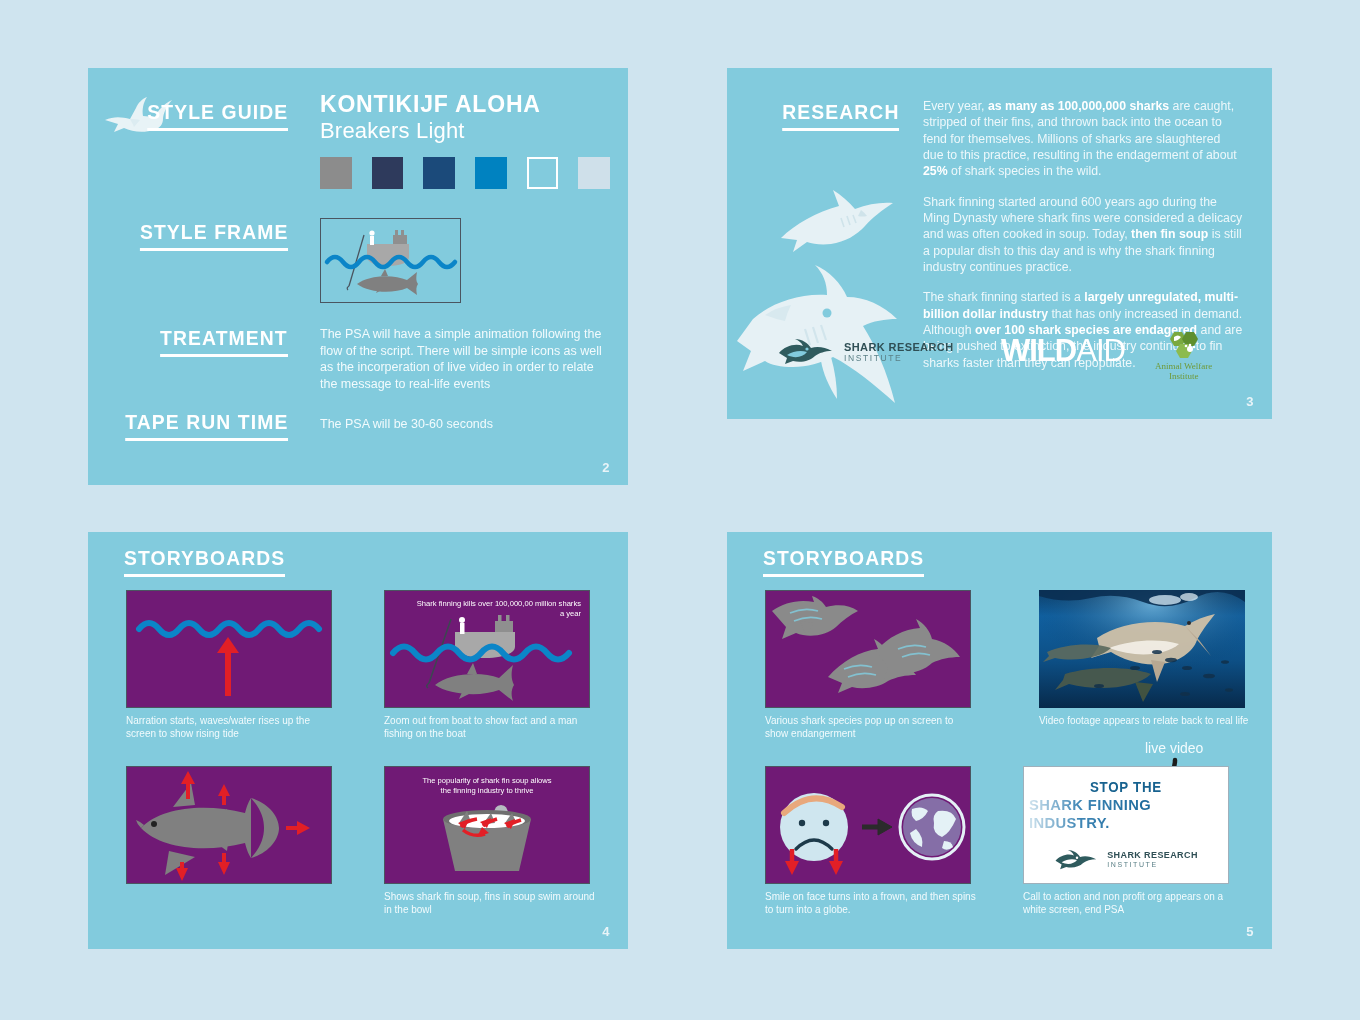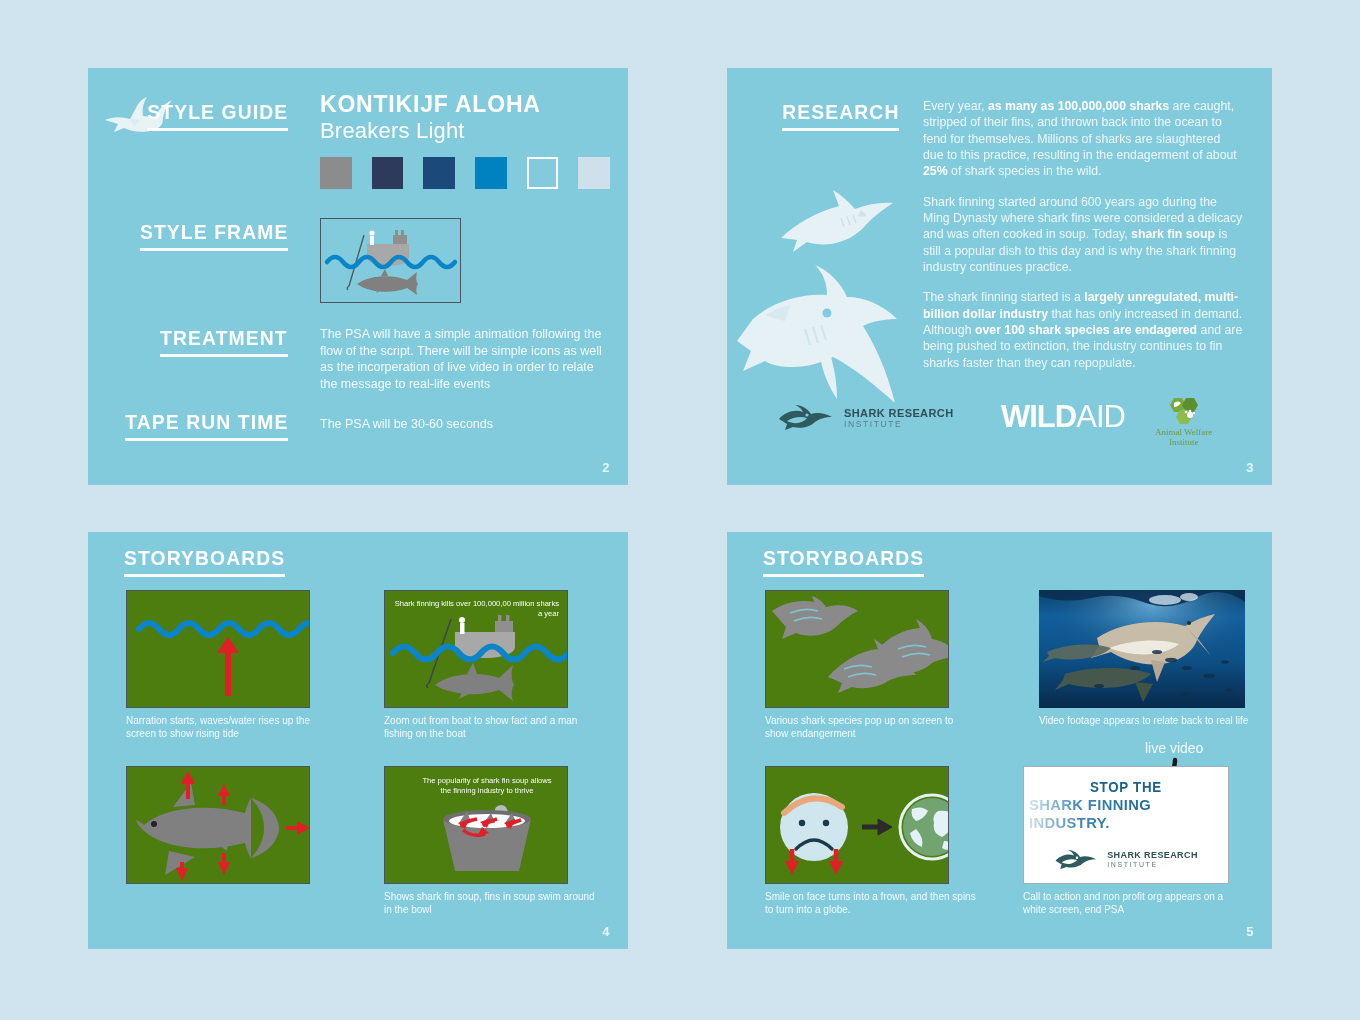--- a/index.html
+++ b/index.html
@@ -11,21 +11,21 @@
     overflow:hidden;
     position:relative;
   }
   .board{
     position:absolute;
     background:#82cbdd;
     box-sizing:border-box;
     overflow:hidden;
   }
   #board-style-guide{left:88px;top:68px;width:540px;height:417px;}
-  #board-research{left:727px;top:68px;width:545px;height:417px;padding-left:6px;}
+  #board-research{left:727px;top:68px;width:545px;height:351px;padding-left:6px;}
   #board-storyboards-1{left:88px;top:532px;width:540px;height:417px;}
   #board-storyboards-2{left:727px;top:532px;width:545px;height:417px;}
 
   .page-num{
     position:absolute;right:18px;bottom:10px;
     color:#e8f4f8;font-size:13px;font-weight:bold;
     letter-spacing:.5px;
   }
 
   
@@ -80,22 +80,22 @@
   .sri-txt{margin-left:7px;line-height:1;}
   .sri-t1{font-size:11px;font-weight:bold;letter-spacing:.4px;color:#2f4f55;}
   .sri-t2{font-size:8.5px;letter-spacing:1.6px;color:#5b8087;margin-top:1px;}
   .wildaid{font-size:31px;font-weight:bold;letter-spacing:-1px;color:#ffffff;}
   .wildaid .aid{font-weight:normal;}
   .awi-txt{font-family:"Liberation Serif", serif;font-size:9px;color:#6f9a3a;text-align:center;line-height:1.15;margin-top:2px;}
 
   
   .sb-cell{position:absolute;}
   .sb-frame{
-    width:184px;height:118px;border:1px solid #4a5560;box-sizing:border-box;
-    position:relative;overflow:hidden;background:#4d7c0f;
+    width:206px;height:118px;border:1px solid #4a5560;box-sizing:border-box;
+    position:relative;overflow:hidden;background:#701a75;
   }
   .sb-cap{
     margin-top:7px;width:212px;color:#f2fbfd;font-size:10px;line-height:1.28;
   }
   .sb-note{
     position:absolute;color:#ffffff;font-size:7.6px;line-height:1.3;text-align:right;
   }
   .sb-note.center{text-align:center;}
 
   .live-lbl{position:absolute;color:#f2fbfd;font-size:14px;}
@@ -209,21 +209,21 @@
       <path d="M30 62 q12 -8 26 -10 q-4 8 -6 16 q-10 -2 -20 -6 Z" fill="#d8e9ef"></path>
       <path d="M70 76 l5 16 M78 74 l5 16 M86 72 l5 15" stroke="#d2e5ec" stroke-width="2.2" fill="none"></path>
     </svg>
   </div>
 
   <div class="res-col">
     <p>
       <span>Every year, </span><b>as many as 100,000,000 sharks</b><span> are caught, stripped of their fins, and thrown back into the ocean to fend for themselves. Millions of sharks are slaughtered due to this practice, resulting in the endagerment of about </span><b>25%</b><span> of shark species in the wild.</span>
     </p>
     <p>
-      <span>Shark finning started around 600 years ago during the Ming Dynasty where shark fins were considered a delicacy and was often cooked in soup. Today, </span><b>shark fin soup</b><span> is still a popular dish to this day and is why the shark finning industry continues practice.</span>
+      <span>Shark finning started around 600 years ago during the Ming Dynasty where shark fins were considered a delicacy and was often cooked in soup. Today, </span><b>then fin soup</b><span> is still a popular dish to this day and is why the shark finning industry continues practice.</span>
     </p>
     <p>
       <span>The shark finning started is a </span><b>largely unregulated, multi-billion dollar industry</b><span> that has only increased in demand. Although </span><b>over 100 shark species are endagered</b><span> and are being pushed to extinction, the industry continues to fin sharks faster than they can repopulate.</span>
     </p>
   </div>
 
   <div class="logos">
 
     <div class="logo" style="left:10px;top:6px;">
       <svg width="60" height="30" viewBox="0 0 60 30">

